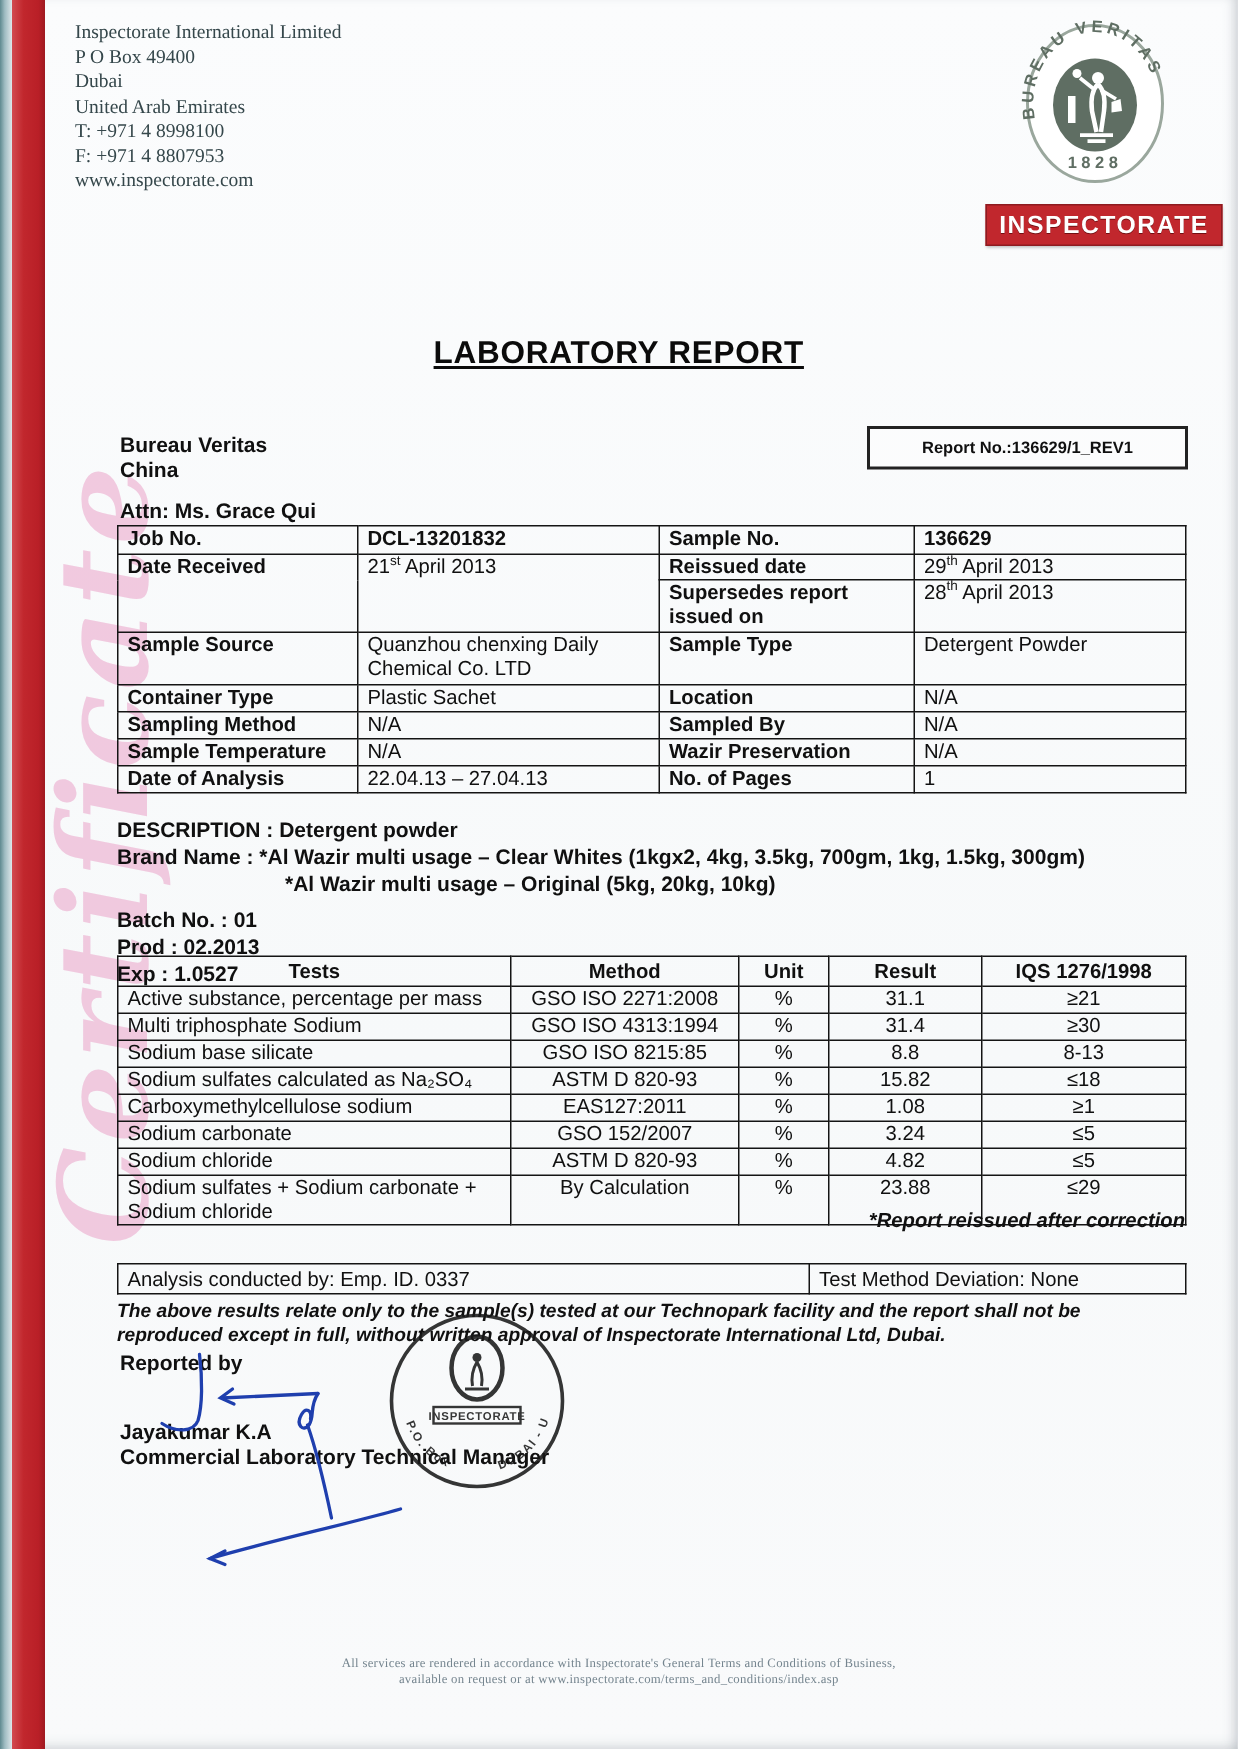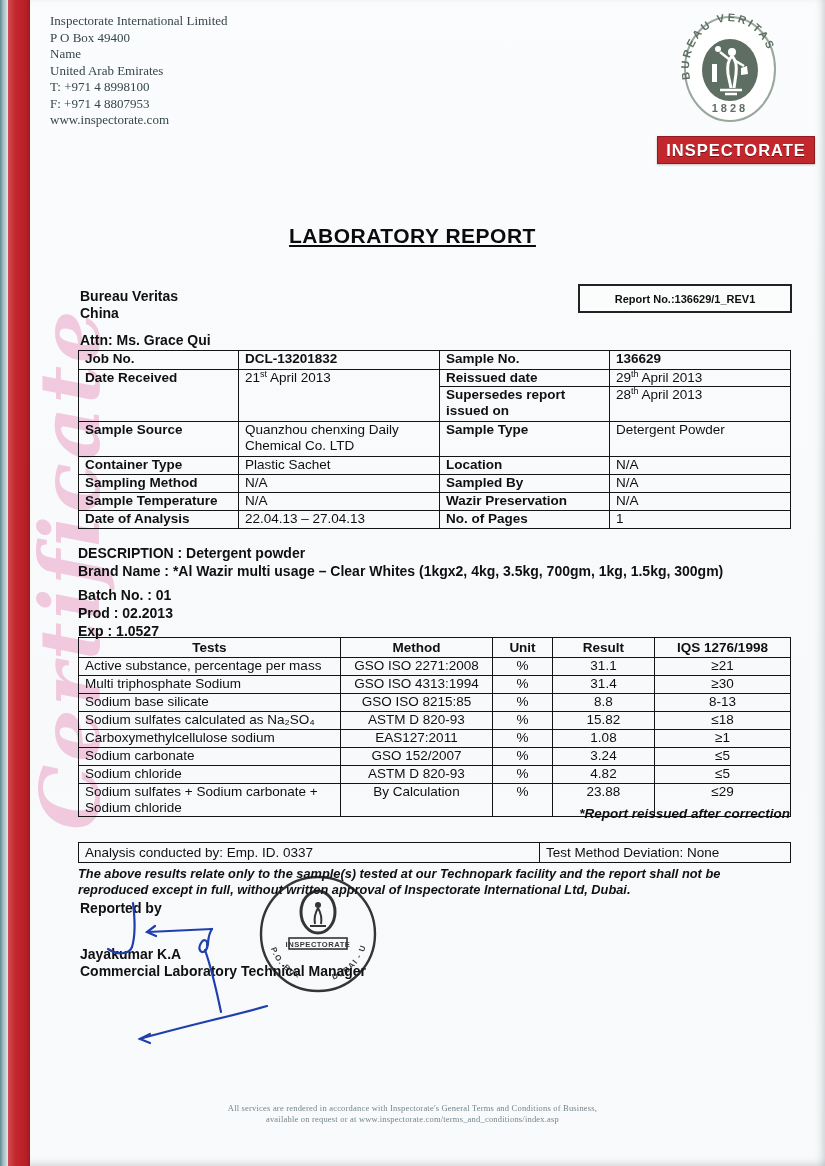--- a/index.html
+++ b/index.html
@@ -89,21 +89,21 @@
 <div class="page">
   <div class="edge-strip"></div>
   <div class="red-band"></div>
   <div class="watermark">Certificate</div>
 
   <div class="content">
 
     <div class="address">
       <div>Inspectorate International Limited</div>
       <div>P O Box 49400</div>
-      <div>Name</div>
+      <div>Dubai</div>
       <div>United Arab Emirates</div>
       <div>T: +971 4 8998100</div>
       <div>F: +971 4 8807953</div>
       <div>www.inspectorate.com</div>
     </div>
 
     <div class="emblem">
       <svg width="124" height="126" viewBox="0 0 124 126">
         <ellipse cx="62" cy="61" rx="45" ry="52" fill="#ffffff" stroke="#9aa79d" stroke-width="2"></ellipse>
         <defs>
@@ -195,20 +195,21 @@
         <td>22.04.13 – 27.04.13</td>
         <td class="lbl">No. of Pages</td>
         <td>1</td>
       </tr>
     </tbody>
       </table>
 
     <div class="description">
       <div class="u">DESCRIPTION : Detergent powder</div>
       <div>Brand Name : *Al Wazir multi usage – Clear Whites (1kgx2, 4kg, 3.5kg, 700gm, 1kg, 1.5kg, 300gm)</div>
+      <div class="indent">*Al Wazir multi usage – Original (5kg, 20kg, 10kg)</div>
       <div class="desc-gap"></div>
       <div>Batch No. : 01</div>
       <div>Prod : 02.2013</div>
       <div>Exp : 1.0527</div>
     </div>
 
     <table class="tests-table">
       <colgroup>
           <col class="t1">
           <col class="t2">

